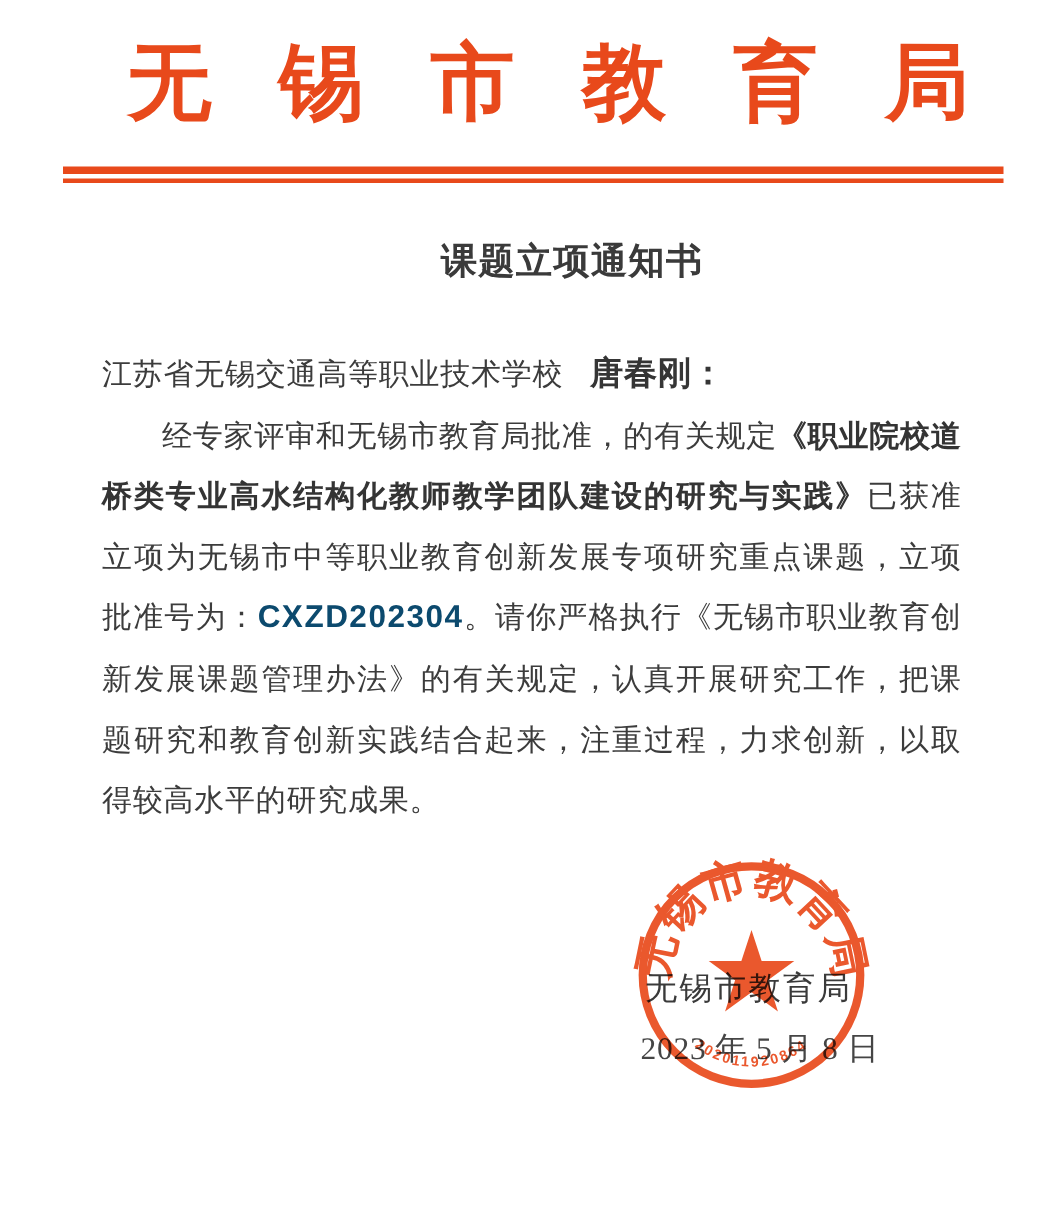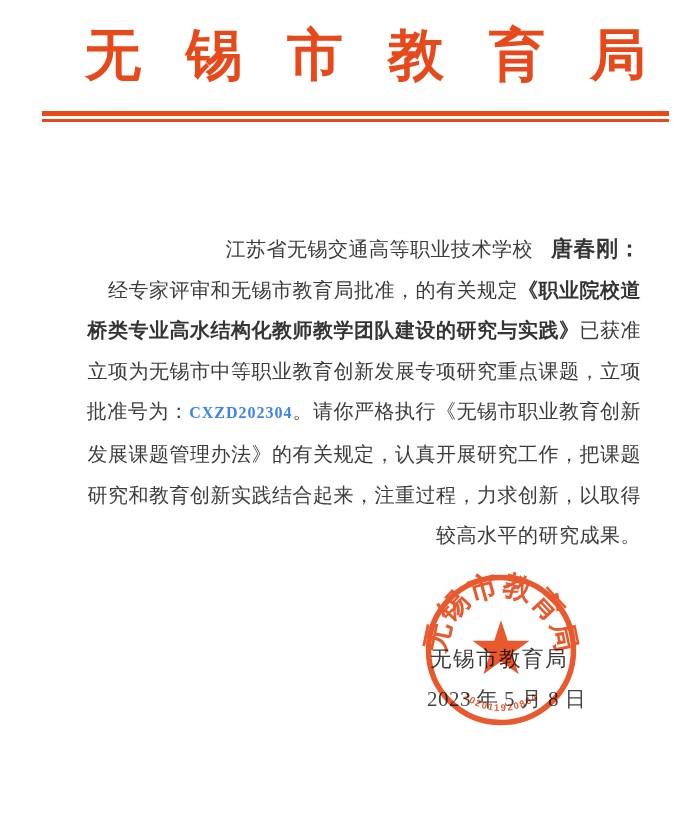--- a/index.html
+++ b/index.html
@@ -45,40 +45,40 @@
   }
 
   
   .letter-body {
     position:absolute; left:68px; top:229px;
     width:573px;
     font-size:20px; line-height:40.6px;
     color:#3c3c3c;
     letter-spacing:0.5px;
   }
-  .letter-body p { margin:0;text-align:right; }
+  .letter-body p { margin:0; }
   .salutation { text-align:left; }
   .recipient {
     font-family:"Liberation Sans","DejaVu Sans",sans-serif;
     font-weight:700; font-size:22px;
     margin-left:18px; color:#353535;
   }
   .para {
     text-align:justify;
     text-justify:inter-character;
     text-indent:2em;
   }
   .seg-bold {
     font-family:"Liberation Sans","DejaVu Sans",sans-serif;
     font-weight:700; color:#343434;
   }
   .seg-code {
-    font-family:Liberation Serif, serif;
-    font-weight:700; font-size:16px;
-    letter-spacing:1px; color:#3b82f6;
+    font-family:Liberation Sans, sans-serif;
+    font-weight:700; font-size:21px;
+    letter-spacing:1px; color:#0c4a6e;
   }
 
   
   .sig-org {
     position:absolute; left:430px; top:644px;
     font-size:21.5px; letter-spacing:1.5px;
     color:#3a3a3a; white-space:nowrap;
   }
   .sig-date {
     position:absolute; left:427px; top:685px;
@@ -111,20 +111,21 @@
 </head>
 <body>
 
 <div class="page">
 
   <h1 class="agency-name">无锡市教育局</h1>
 
   <div class="rule-thick"></div>
   <div class="rule-thin"></div>
 
+  <h2 class="doc-title">课题立项通知书</h2>
 
   <div class="letter-body">
     <p class="salutation">
       <span>江苏省无锡交通高等职业技术学校</span><span class="recipient">唐春刚：</span>
     </p>
     <p class="para">
       <span>经专家评审和无锡市教育局批准，的有关规定</span><span class="seg-bold">《职业院校道桥类专业高水结构化教师教学团队建设的研究与实践》</span><span>已获准立项为无锡市中等职业教育创新发展专项研究重点课题，立项批准号为：</span><span class="seg-code">CXZD202304</span><span>。请你严格执行《无锡市职业教育创新发展课题管理办法》的有关规定，认真开展研究工作，把课题研究和教育创新实践结合起来，注重过程，力求创新，以取得较高水平的研究成果。</span>
     </p>
   </div>
 

